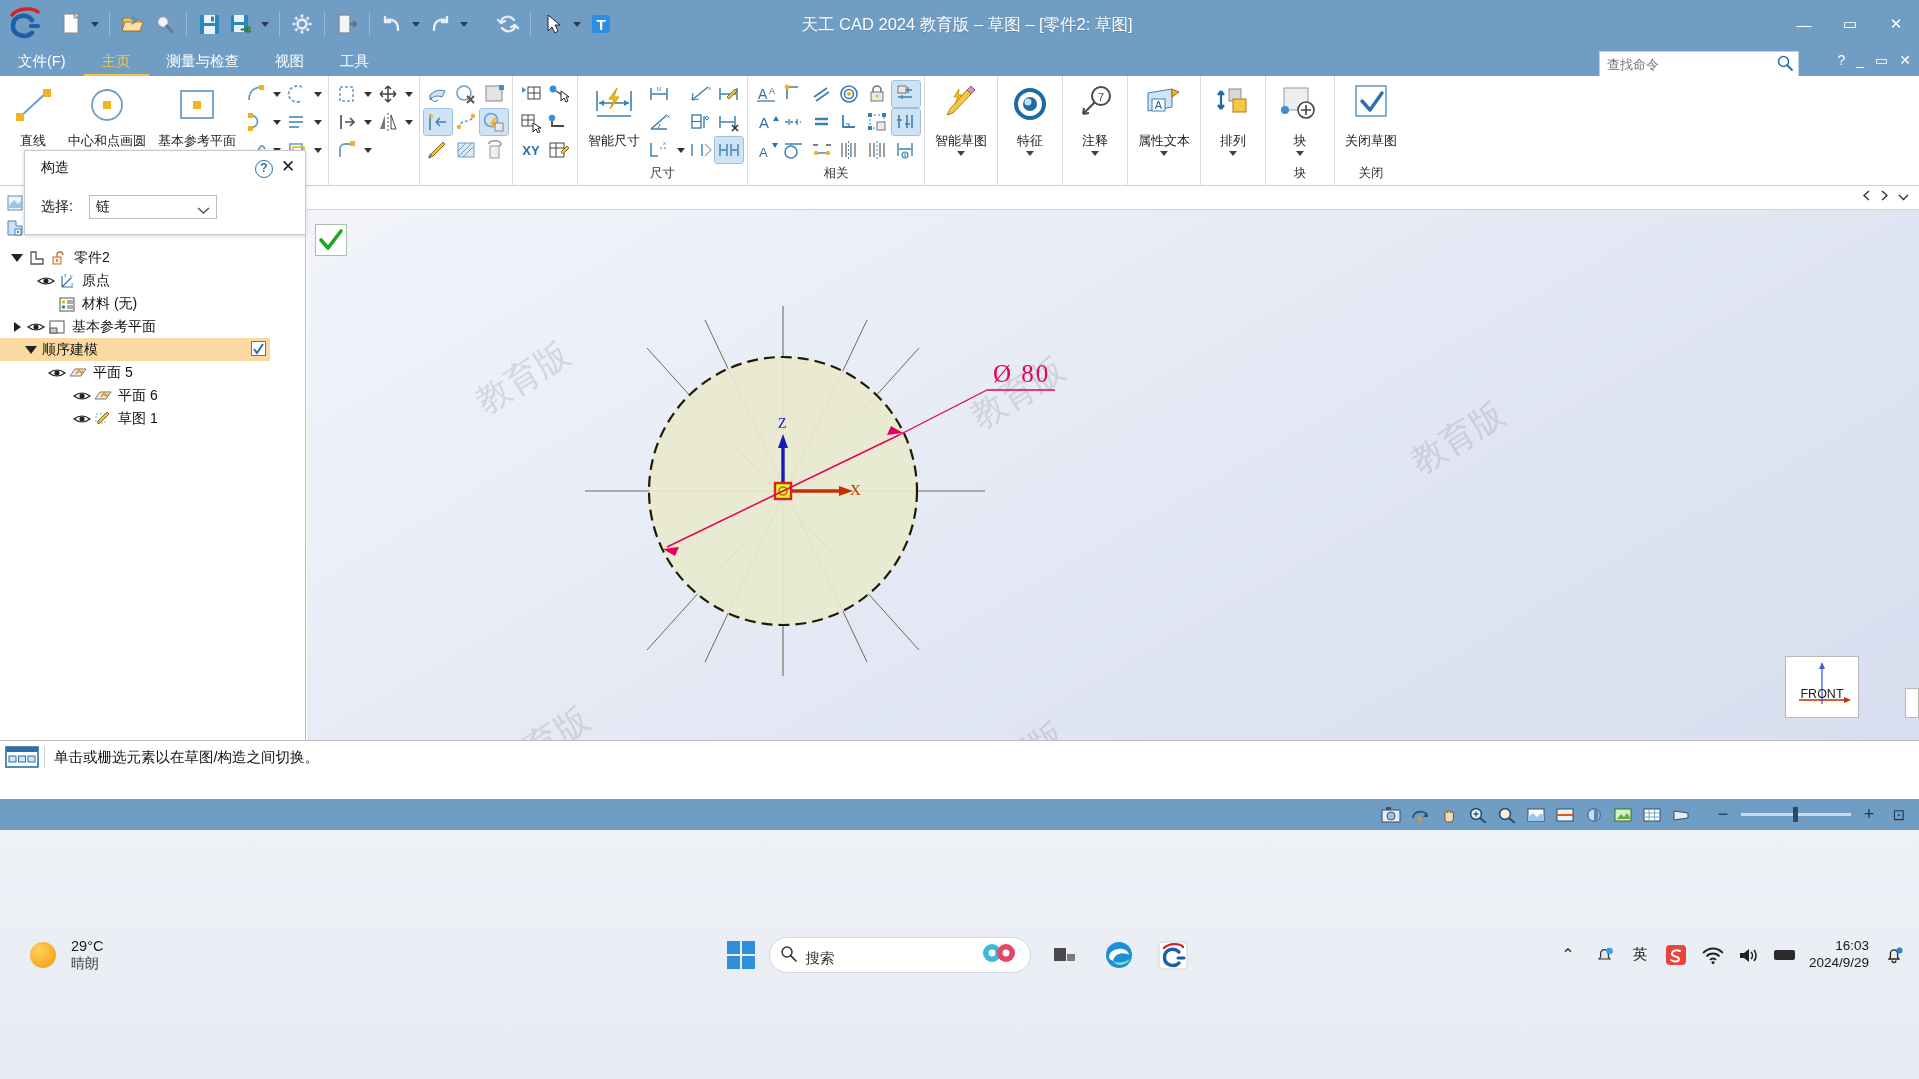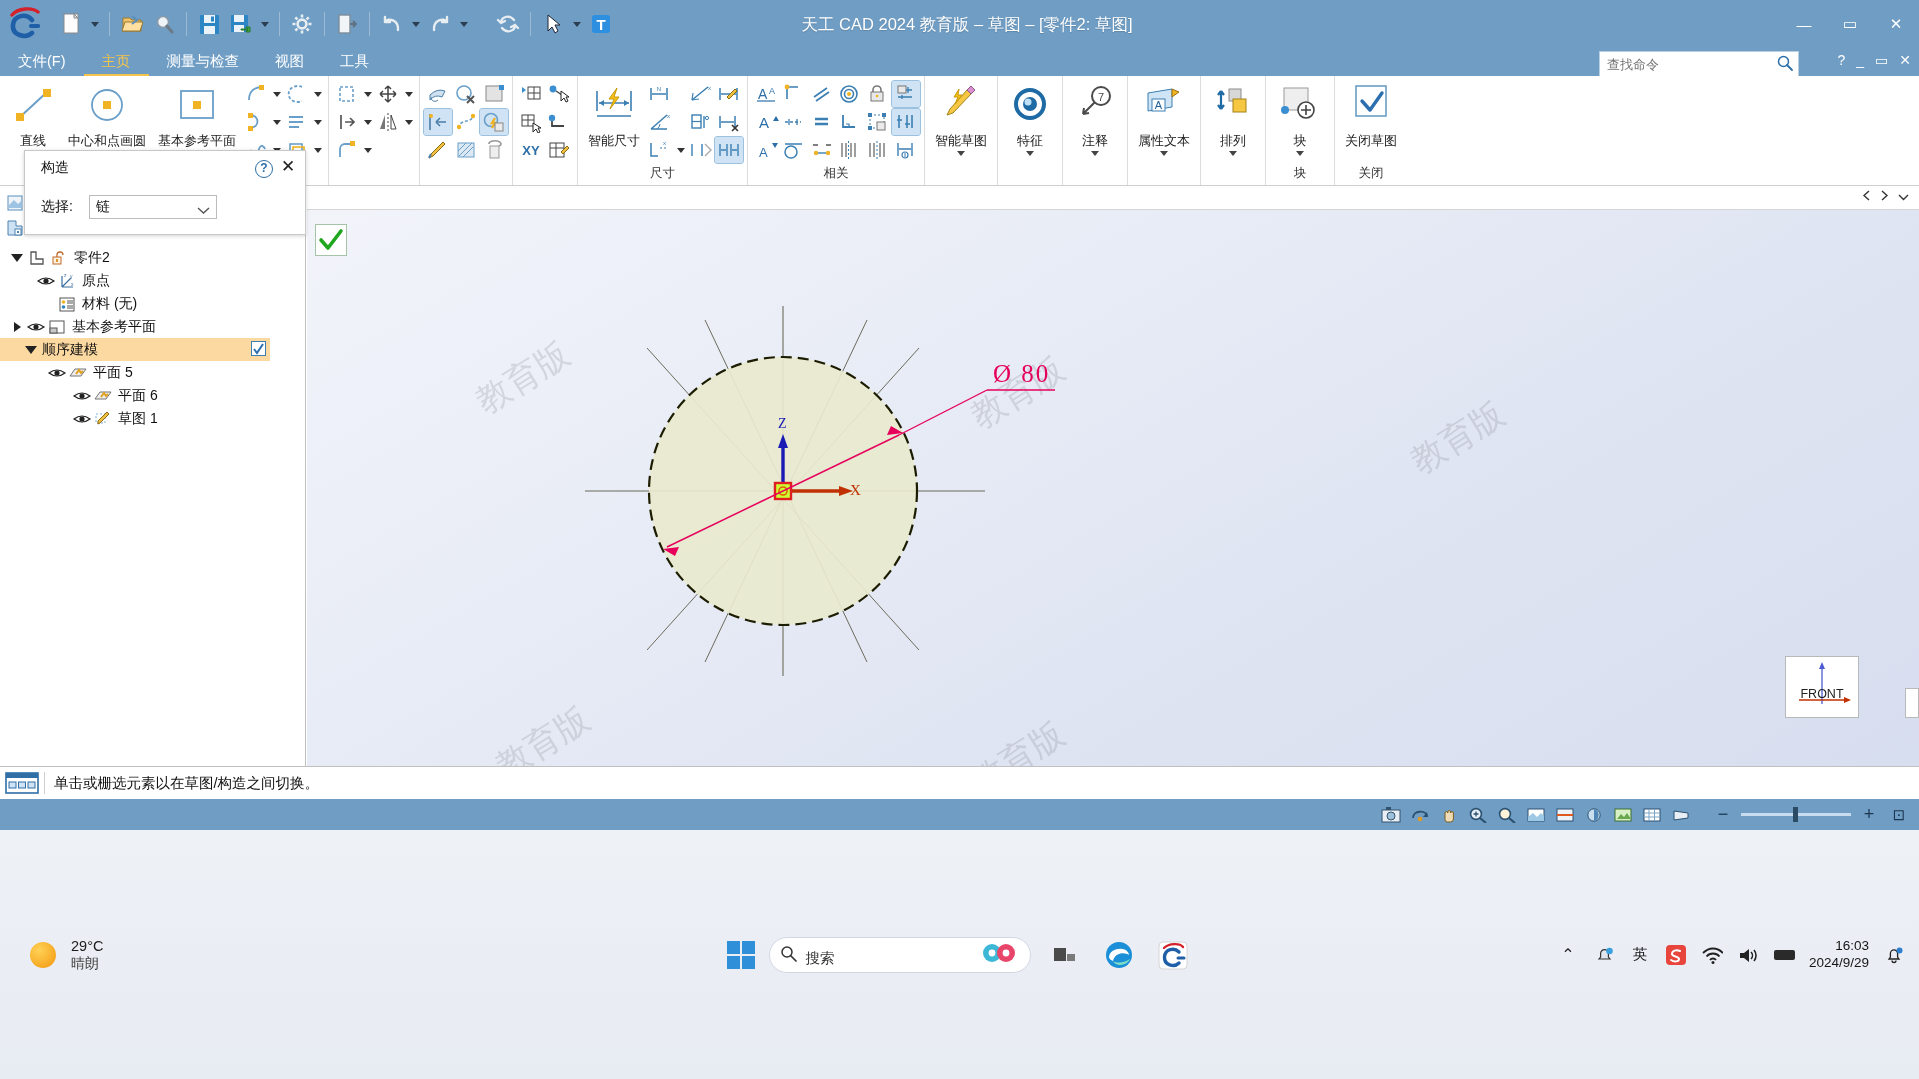--- a/index.html
+++ b/index.html
@@ -137,21 +137,21 @@
         transform:rotate(-32deg); pointer-events:none; user-select:none; white-space:nowrap;}
   .viewcube {
     position:absolute; right:60px; bottom:48px; width:74px; height:62px;
     background:#ffffff; border:1px solid #b9b9b9;
     display:flex; align-items:center; justify-content:center;
   }
   .edgetab { position:absolute; right:0px; bottom:48px; width:14px; height:30px; background:#fff; border:1px solid #b9b9b9;}
 
   
   .promptbar {
-    position:absolute; left:0; top:766px; width:1919px; height:33px;
+    position:absolute; left:0; top:740px; width:1919px; height:33px;
     background:#ffffff; border-top:1px solid #c0c0c0; display:flex; align-items:center;
   }
   .prompticon { width:44px; display:flex; align-items:center; justify-content:center;}
   .prompttext { font-size:14.5px; color:#111; border-left:1px solid #cfcfcf; padding-left:9px; height:22px; line-height:22px; flex:1;}
 
   
   .statusbar {
     position:absolute; left:0; top:799px; width:1919px; height:31px;
     background:#6f9dc4; display:flex; align-items:center; justify-content:flex-end;
   }

